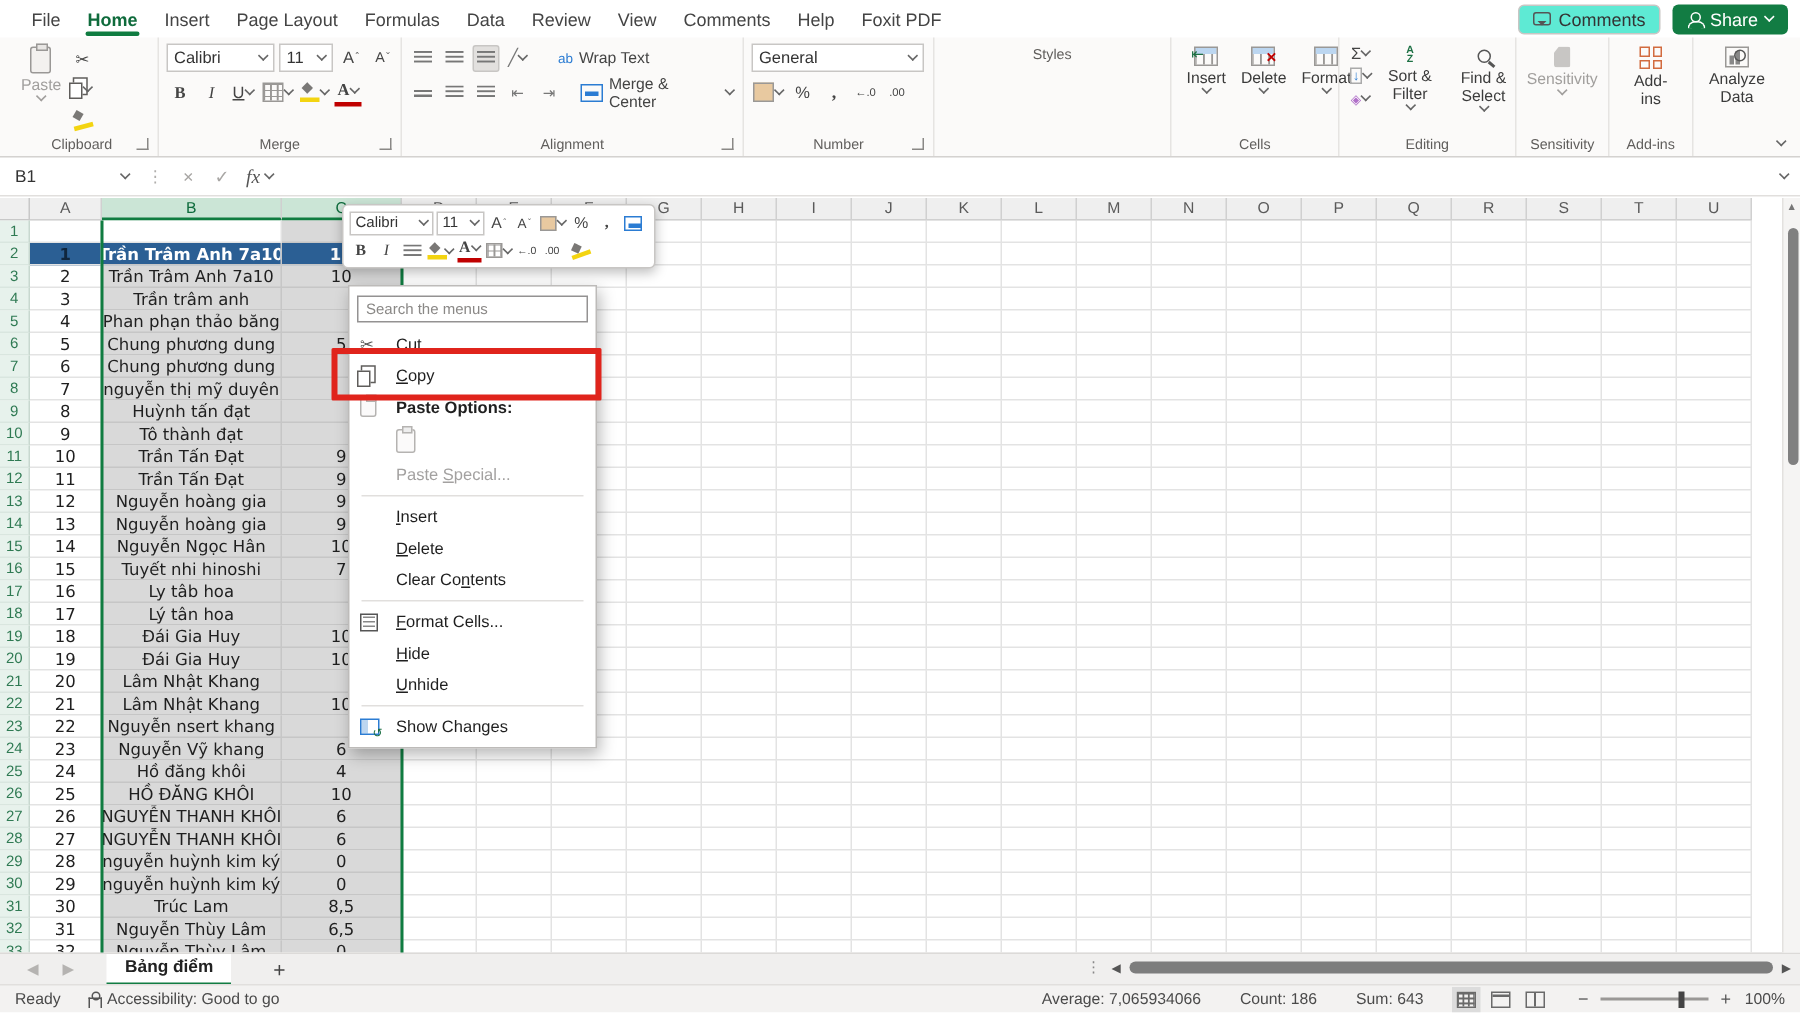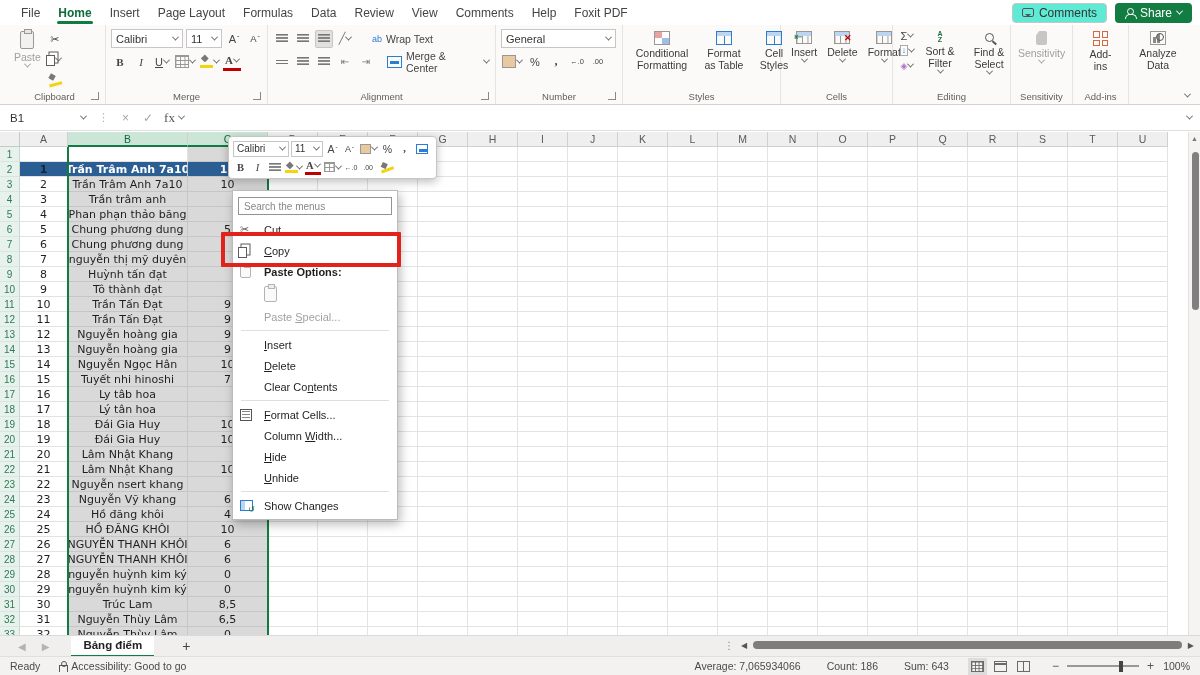--- a/index.html
+++ b/index.html
@@ -61,21 +61,21 @@
 .addin-ic i{border:1.4px solid #d26b3f}
 .anz-ic{width:16px;height:14px;border:1px solid #9a9896;position:relative}
 .anz-ic::before{content:"";position:absolute;left:2px;bottom:1px;width:2.5px;height:6px;background:#888;box-shadow:4px 0 0 #888, 4px -3px 0 #888}
 .anz-ic::after{content:"";position:absolute;right:1px;top:1px;width:6px;height:6px;border:1.3px solid #555;border-radius:50%}
 .ribbon-collapse{position:absolute;right:10px;bottom:6px}
 
 .fbar{height:26px;display:flex;align-items:center;background:#fff;border-bottom:1px solid #e1dfdd;padding-left:4px}
 .namebox{width:88px;display:flex;align-items:center;justify-content:space-between;padding:2px 6px;font-size:11.5px;color:#333}
 .fb-sep{color:#b0aeac;margin:0 6px;font-size:11px}
 .fb-ic{color:#a8a6a4;font-size:12px;margin:0 7px}
-.fx{font-family:"Liberation Serif",serif;font-size:13px;color:#555;margin:0 4px}
+.fx{font-family:"Liberation Serif",serif;font-style:italic;font-size:13px;color:#555;margin:0 4px}
 .fbar .expand{margin-left:auto;margin-right:8px}
 
 .grid{position:absolute;left:0;top:132px;width:1188px;height:503px;overflow:hidden;background:#fff}
 .hdr-row{display:flex;height:15px}
 .hcell{flex:none;background:#efefef;border-right:1px solid #d0d0d0;border-bottom:1px solid #d0d0d0;font-size:10.5px;color:#5a5a5a;display:flex;align-items:center;justify-content:center}
 .hcell.selcol{background:#cbe5d6;color:#0e6b3c;border-bottom:2px solid #107C41}
 .corner{background:#efefef;border-right:1px solid #c8c8c8;border-bottom:1px solid #c8c8c8}
 .grow{display:flex;height:15px}
 .rn{flex:none;width:20px;background:#e7f2ec;color:#2f7a53;font-size:10px;display:flex;align-items:center;justify-content:center;border-right:1px solid #c8d8cf;border-bottom:1px solid #d9e6df}
 .cell{flex:none;border-right:1px solid #e3e3e3;border-bottom:1px solid #e3e3e3;font-size:11px;display:flex;align-items:center;justify-content:center;white-space:nowrap;overflow:hidden;font-family:"DejaVu Sans","Liberation Sans",sans-serif;color:#1f1f1f}
@@ -336,39 +336,20 @@
         </div>
       </div>
     </div>
     <div class="rlabel">
         <span>Number</span>
         <span class="launcher"></span>
       </div>
   </div>
 
   <div class="rgroup" style="width:158px">
-    <div class="rbody">
-      <div class="bigbtn">
-        <span class="cf-ic">
-            <i></i>
-            <i></i>
-            <i></i>
-            <i></i>
-          </span>
-        <span class="cap" style="width:58px">Conditional Formatting</span>
-      </div>
-      <div class="bigbtn">
-        <span class="tbl-ic"></span>
-        <span class="cap" style="width:46px">Format as Table</span>
-      </div>
-      <div class="bigbtn">
-        <span class="tbl-ic"></span>
-        <span class="cap" style="width:34px">Cell Styles</span>
-      </div>
-    </div>
     <div class="rlabel">
         <span>Styles</span>
       </div>
   </div>
 
   <div class="rgroup" style="width:112px">
     <div class="rbody">
       <div class="bigbtn">
         <span class="cells-ic ins"></span>
         <span class="cap">
@@ -1430,24 +1411,20 @@
           <span class="fc-ic">
             <i></i>
             <i></i>
             <i></i>
           </span>
         </span>
         <span><span class="u">F</span>ormat Cells...</span>
       </div>
       <div class="mitem">
         <span class="mic"></span>
-        <span>Column <span class="u">W</span>idth...</span>
-      </div>
-      <div class="mitem">
-        <span class="mic"></span>
         <span><span class="u">H</span>ide</span>
       </div>
       <div class="mitem">
         <span class="mic"></span>
         <span><span class="u">U</span>nhide</span>
       </div>
       <div class="msep"></div>
       <div class="mitem">
         <span class="mic">
           <span class="sc-ic"></span>

